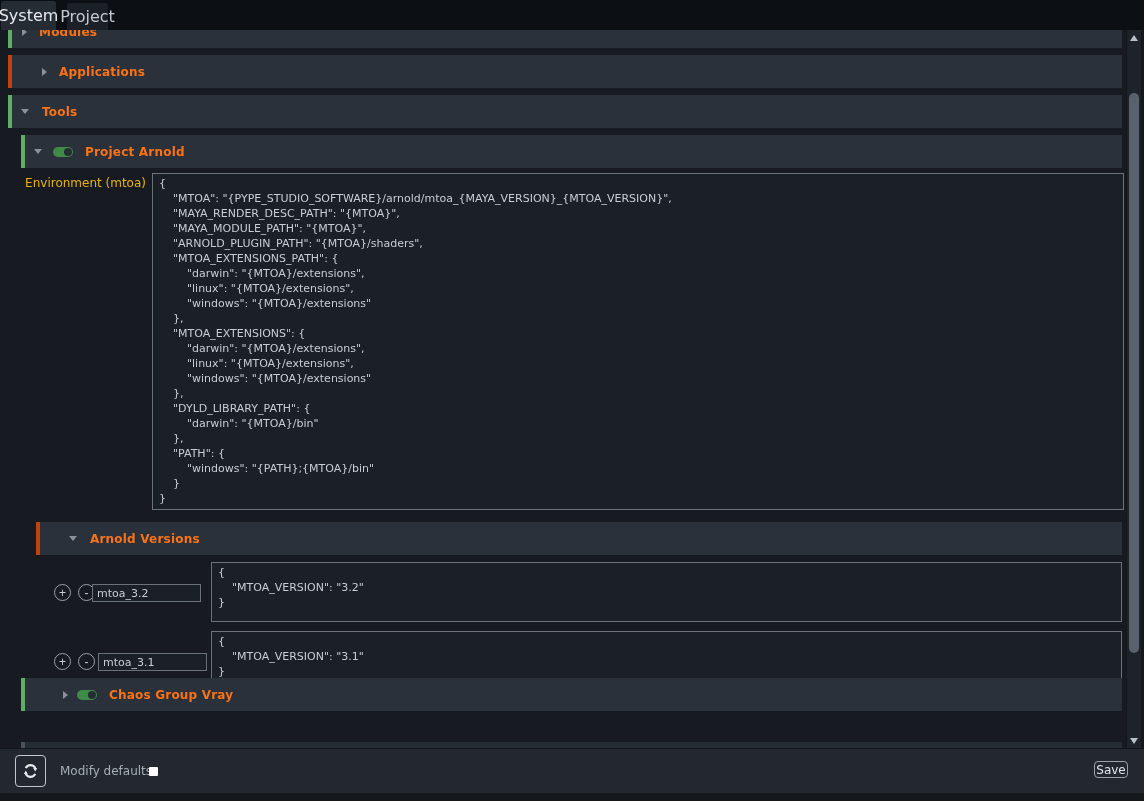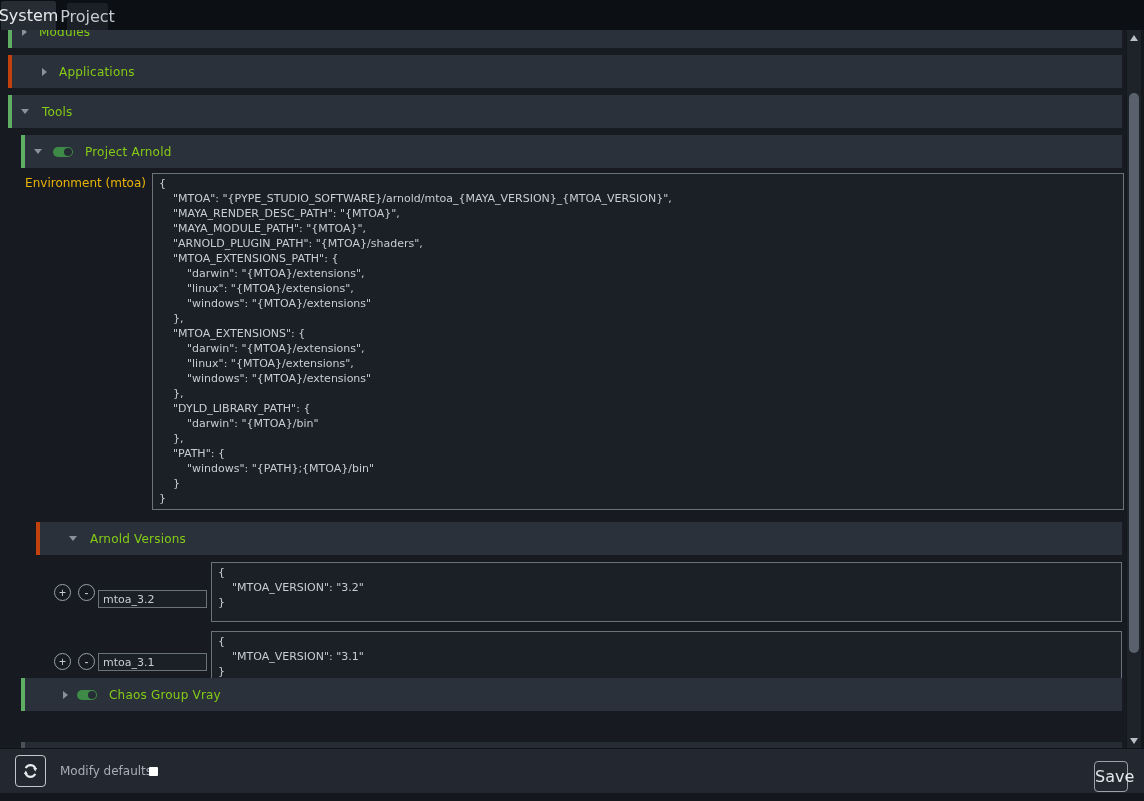--- a/index.html
+++ b/index.html
@@ -15,21 +15,21 @@
   .tab.active { top:0; height:30px; background:#262c34; color:#e6e9ec; }
   .tab-system { left:0; width:57px; }
   .tab-project { left:58px; width:43px;margin-left:8px; }
 
   
   .content { position:absolute; left:0; top:30px; width:1126px; height:718px; background:#171b21; overflow:hidden; }
 
   .sec-hdr { position:absolute; height:33px; background:#2a313a; display:flex; align-items:center; }
   .sec-hdr.green { border-left:4px solid #5fae63; }
   .sec-hdr.gray  { border-left:4px solid #c2410c;padding-left:20px; }
-  .sec-label { color:#84cc16; font-weight:normal; font-size:12px; letter-spacing:.2px; }
+  .sec-label { color:#f97316; font-weight:bold; font-size:12px; letter-spacing:.2px; }
   .tri-right { width:0; height:0; border-top:4px solid transparent; border-bottom:4px solid transparent;
                border-left:5px solid #8a9199; margin:0 0 0 10px; }
   .tri-down  { width:0; height:0; border-left:4px solid transparent; border-right:4px solid transparent;
                border-top:5px solid #8a9199; margin:0 0 0 9px; }
   .hdr-gap { width:12px; flex:0 0 auto; }
 
   .toggle { position:relative; width:20px; height:10px; border-radius:5px; background:#3d8b46;
             margin-left:11px; flex:0 0 auto; cursor:pointer; }
   .toggle .knob { position:absolute; right:1px; top:1px; width:8px; height:8px; border-radius:50%; background:#262c34; }
 
@@ -60,22 +60,22 @@
   .sb-thumb { position:absolute; left:2px; top:63px; width:10px; height:560px; background:#59616d; border-radius:5px; }
 
   
   .footer { position:absolute; left:0; top:748px; width:1144px; height:45px; background:#232830;
             border-top:1px solid #10141a; }
   .refresh-btn { position:absolute; left:15px; top:6px; width:31px; height:32px; background:transparent;
                  border:1px solid #c2c7cd; border-radius:4px; display:flex; align-items:center; justify-content:center;
                  cursor:pointer; }
   .modify-label { position:absolute; left:60px; top:15px; font-size:12px; color:#a7aeb6; }
   .mini-check { position:absolute; left:149px; top:18px; width:9px; height:9px; background:#ffffff; border-radius:1px; }
-  .save-btn { position:absolute; left:1094px; top:12px; width:34px; height:31px; background:transparent;
-              border:1px solid #9aa1a9; border-radius:4px; color:#e3e6ea; font-size:16px;
+  .save-btn { position:absolute; left:1094px; top:12px; width:34px; height:17px; background:transparent;
+              border:1px solid #9aa1a9; border-radius:4px; color:#e3e6ea; font-size:12px;
               font-family:"DejaVu Sans","Liberation Sans",sans-serif; cursor:pointer; }
 </style>
 </head>
 <body>
 
 <div class="app">
 
   <div class="tabbar">
     <div class="tab tab-system active">
       <span>System</span>
@@ -139,21 +139,21 @@
 }</textarea>
 
     <div class="sec-hdr gray" style="left:36px; top:492px; width:1086px;">
       <span class="tri-down"></span>
       <span class="hdr-gap" style="width:13px"></span>
       <span class="sec-label">Arnold Versions</span>
     </div>
 
     <button class="circle-btn" style="left:54px; top:554px;">+</button>
     <button class="circle-btn" style="left:78px; top:554px;">-</button>
-    <input class="key-input" style="left: 98px; top: 554px; margin-top: 6px;" spellcheck="false" value="mtoa_3.2">
+    <input class="key-input" style="left: 92px; top: 554px;" spellcheck="false" value="mtoa_3.2">
     <textarea class="json-box" style="left: 211px; top: 532px; width: 911px; height: 60px;" spellcheck="false">{
     "MTOA_VERSION": "3.2"
 }</textarea>
 
     <button class="circle-btn" style="left:54px; top:623px;">+</button>
     <button class="circle-btn" style="left:78px; top:623px;">-</button>
     <input class="key-input" style="left: 98px; top: 623px;" spellcheck="false" value="mtoa_3.1">
     <textarea class="json-box" style="left: 211px; top: 601px; width: 911px; height: 60px;" spellcheck="false">{
     "MTOA_VERSION": "3.1"
 }</textarea>

